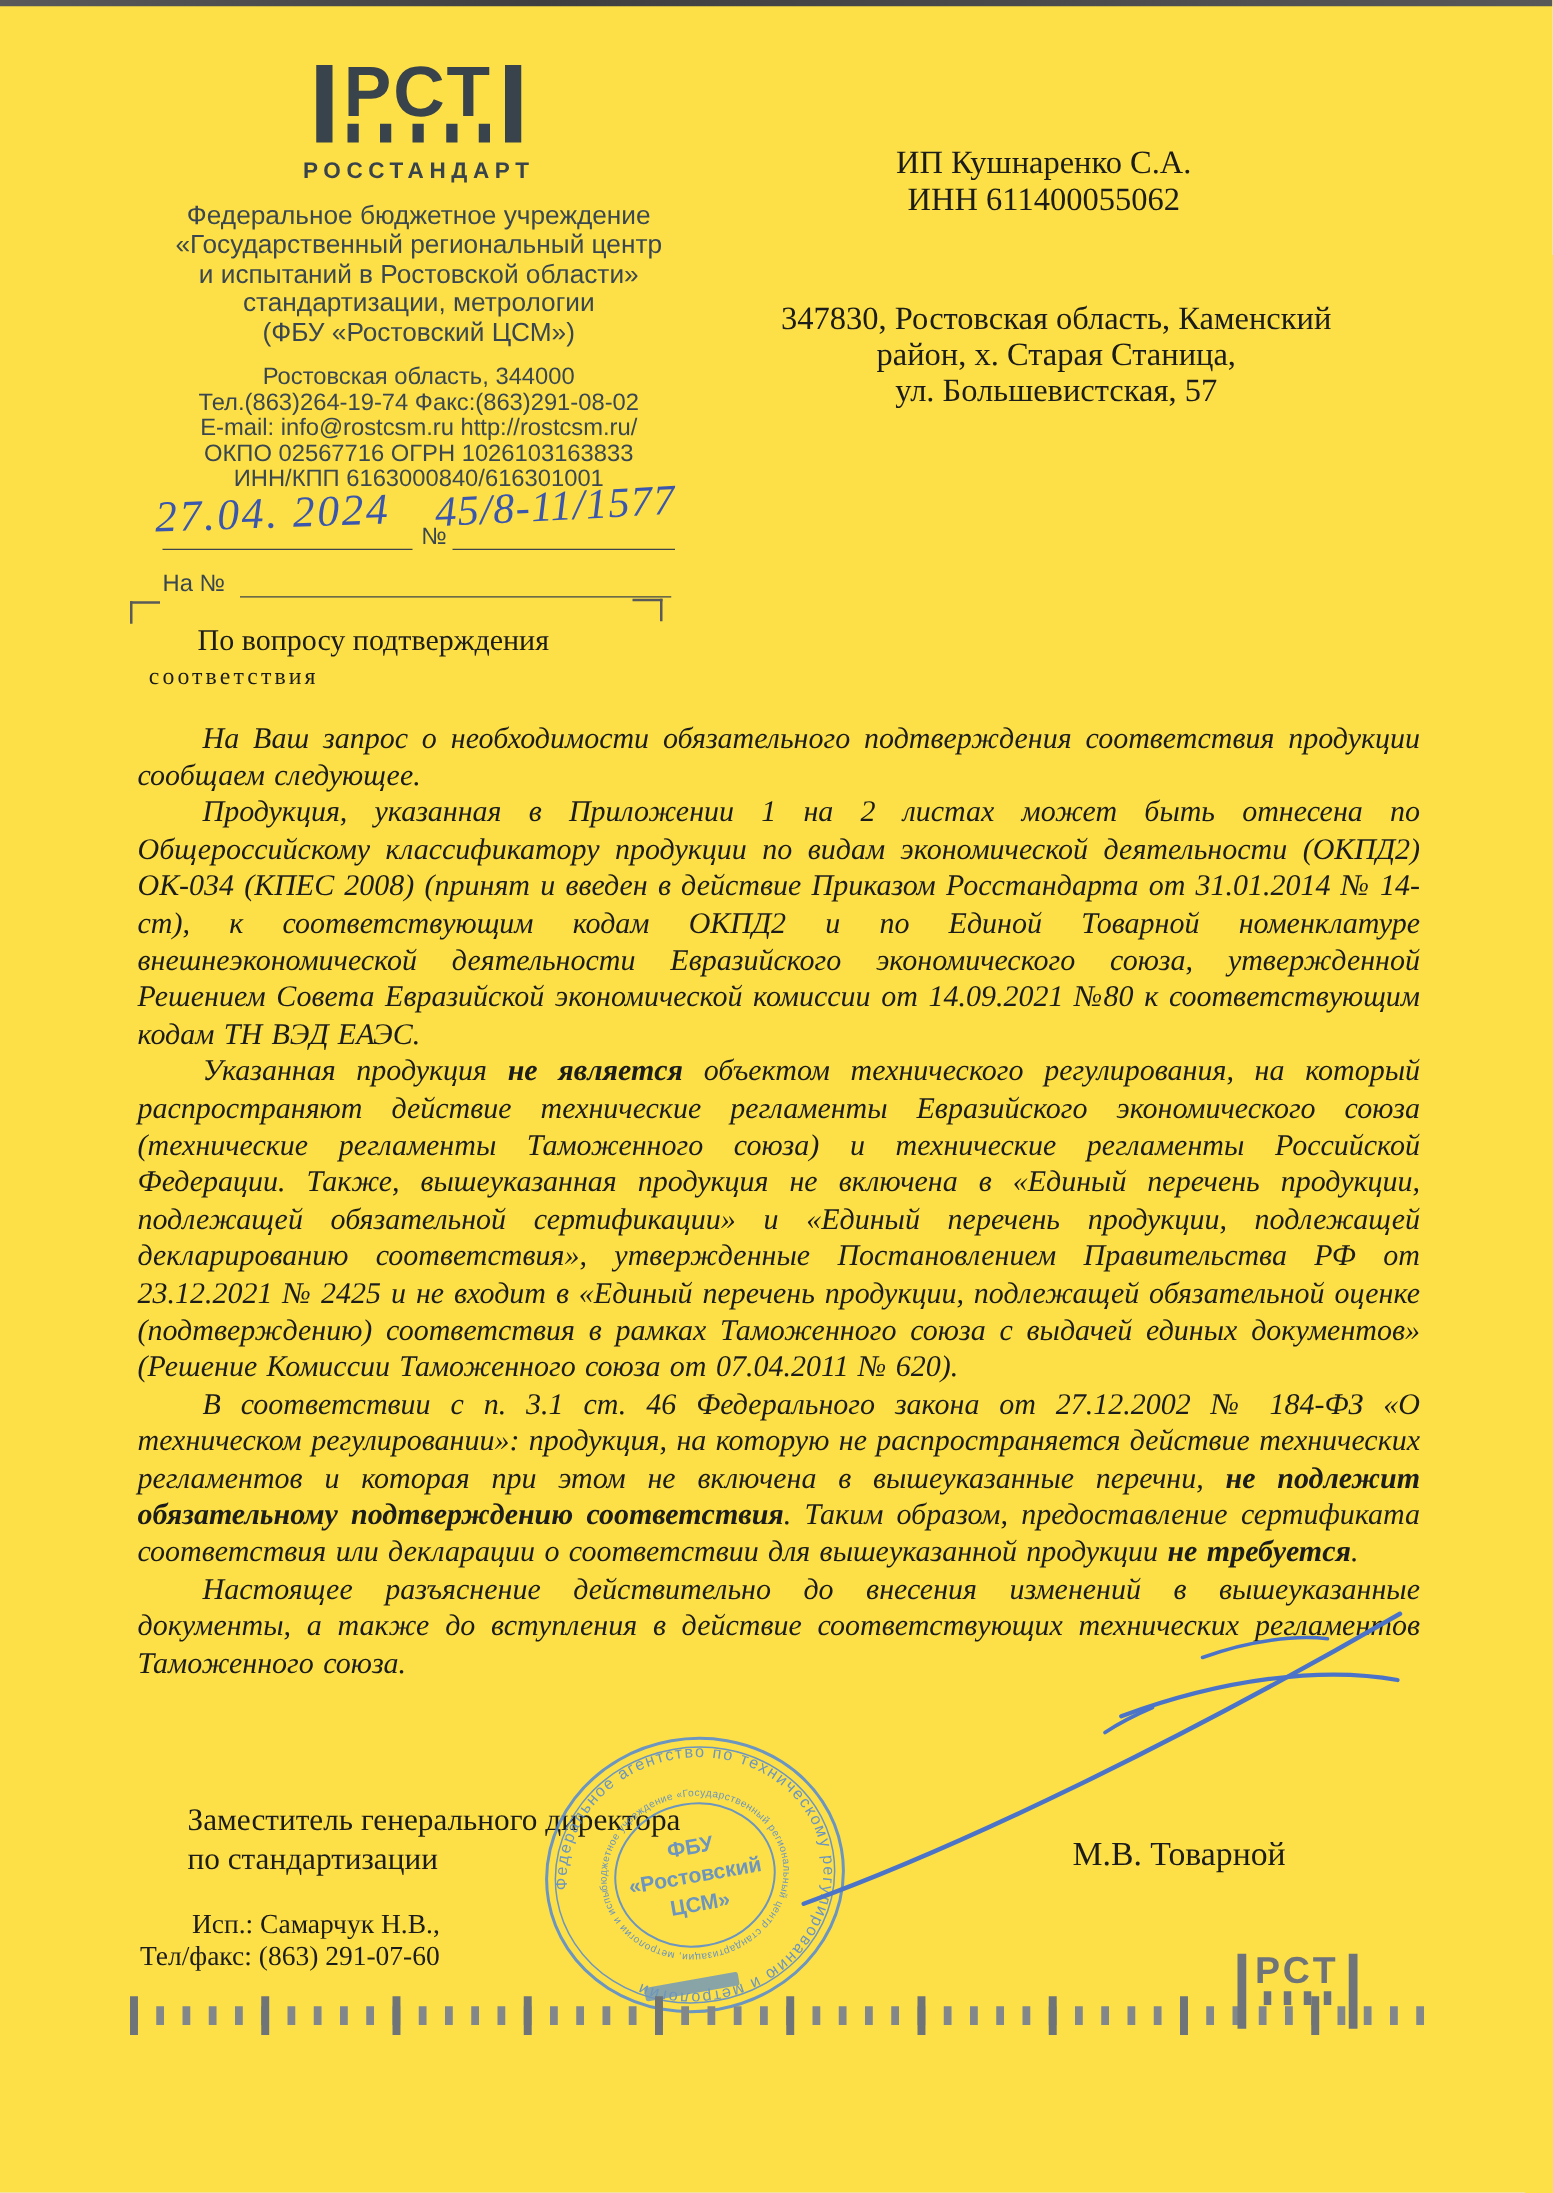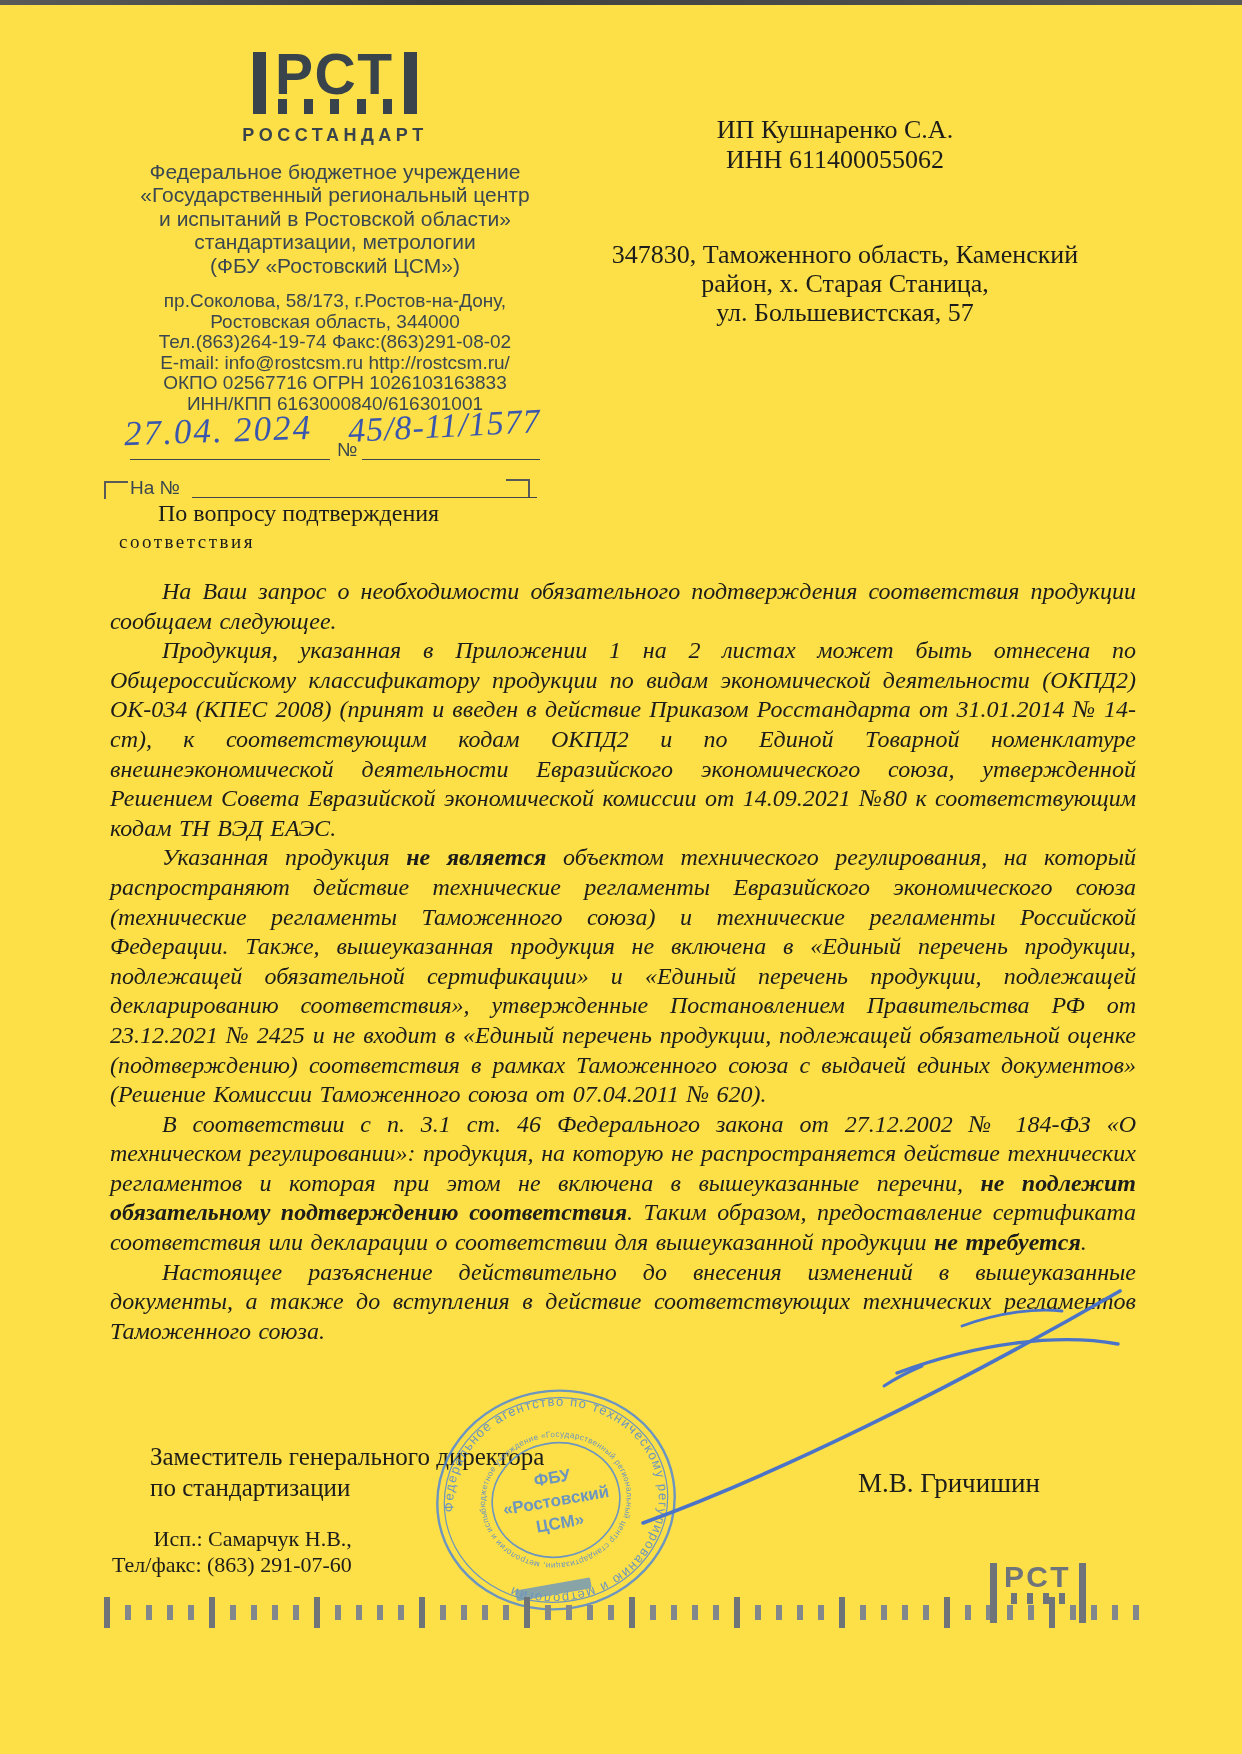--- a/index.html
+++ b/index.html
@@ -101,21 +101,20 @@
     </div>
     <div class="logo-caption">РОССТАНДАРТ</div>
 
     <div class="org-line">Федеральное бюджетное учреждение</div>
     <div class="org-line">«Государственный региональный центр</div>
     <div class="org-line">и испытаний в Ростовской области»</div>
     <div class="org-line">стандартизации, метрологии</div>
     <div class="org-line">(ФБУ «Ростовский ЦСМ»)</div>
 
     <div class="contacts">
-      <div class="contact-line">пр.Соколова, 58/173, г.Ростов-на-Дону,</div>
       <div class="contact-line">Ростовская область, 344000</div>
       <div class="contact-line">Тел.(863)264-19-74 Факс:(863)291-08-02</div>
       <div class="contact-line">E-mail: info@rostcsm.ru   http://rostcsm.ru/</div>
       <div class="contact-line">ОКПО 02567716  ОГРН 1026103163833</div>
       <div class="contact-line">ИНН/КПП 6163000840/616301001</div>
     </div>
 
     <div class="date-row">
       <span class="hw hw-date">27.04. 2024</span>
       <span class="rule r1"></span>
@@ -128,21 +127,21 @@
       <span class="ref-label">На №</span>
       <span class="rule r3"></span>
     </div>
   </div>
 
   <div class="recipient">
     <div>ИП Кушнаренко С.А.</div>
     <div>ИНН 611400055062</div>
   </div>
   <div class="rec-address">
-    <div>347830, Таможенного область, Каменский</div>
+    <div>347830, Ростовская область, Каменский</div>
     <div>район, х. Старая Станица,</div>
     <div>ул. Большевистская, 57</div>
   </div>
 
   <div class="corner l"></div>
   <div class="corner r"></div>
   <div class="subject1">По вопросу подтверждения</div>
   <div class="subject2">соответствия</div>
 
   <div class="body-text">
@@ -150,21 +149,21 @@
     <p>Продукция, указанная в Приложении 1 на 2 листах может быть отнесена по Общероссийскому классификатору продукции по видам экономической деятельности (ОКПД2) ОК-034 (КПЕС 2008) (принят и введен в действие Приказом Росстандарта от 31.01.2014 № 14-ст), к соответствующим кодам ОКПД2 и по Единой Товарной номенклатуре внешнеэкономической деятельности Евразийского экономического союза, утвержденной Решением Совета Евразийской экономической комиссии от 14.09.2021 №80 к соответствующим кодам ТН ВЭД ЕАЭС.</p>
     <p><span>Указанная продукция </span><b>не является</b><span> объектом технического регулирования, на который распространяют действие технические регламенты Евразийского экономического союза (технические регламенты Таможенного союза) и технические регламенты Российской Федерации. Также, вышеуказанная продукция не включена в «Единый перечень продукции, подлежащей обязательной сертификации» и «Единый перечень продукции, подлежащей декларированию соответствия», утвержденные Постановлением Правительства РФ от 23.12.2021 № 2425 и не входит в «Единый перечень продукции, подлежащей обязательной оценке (подтверждению) соответствия в рамках Таможенного союза с выдачей единых документов» (Решение Комиссии Таможенного союза от 07.04.2011 № 620).</span></p>
     <p><span>В соответствии с п. 3.1 ст. 46 Федерального закона от 27.12.2002 № 184-ФЗ «О техническом регулировании»: продукция, на которую не распространяется действие технических регламентов и которая при этом не включена в вышеуказанные перечни, </span><b>не подлежит обязательному подтверждению соответствия</b><span>. Таким образом, предоставление сертификата соответствия или декларации о соответствии для вышеуказанной продукции </span><b>не требуется</b><span>.</span></p>
     <p>Настоящее разъяснение действительно до внесения изменений в вышеуказанные документы, а также до вступления в действие соответствующих технических регламентов Таможенного союза.</p>
   </div>
 
   <div class="sig-title">
     <div>Заместитель генерального директора</div>
     <div>по стандартизации</div>
   </div>
-  <div class="sig-name">М.В. Гричишин</div>
+  <div class="sig-name">М.В. Товарной</div>
 
   <svg class="stamp" viewBox="0 0 252 232" xmlns="http://www.w3.org/2000/svg">
     <g fill="none" stroke="#5388d4">
       <ellipse cx="126" cy="116" rx="119" ry="109" stroke-width="2.4"></ellipse>
       <ellipse cx="126" cy="116" rx="112" ry="102" stroke-width="1.2"></ellipse>
       <ellipse cx="126" cy="116" rx="64" ry="57" stroke-width="1.6"></ellipse>
     </g>
     <path id="st-o" d="M 23 116 A 103 94 0 1 1 229 116 A 103 94 0 1 1 23 116" fill="none"></path>
     <path id="st-i" d="M 55 116 A 71 63 0 1 1 197 116 A 71 63 0 1 1 55 116" fill="none"></path>
     <text font-family="Liberation Sans, sans-serif" font-size="13" letter-spacing="1.4" fill="#5388d4">

